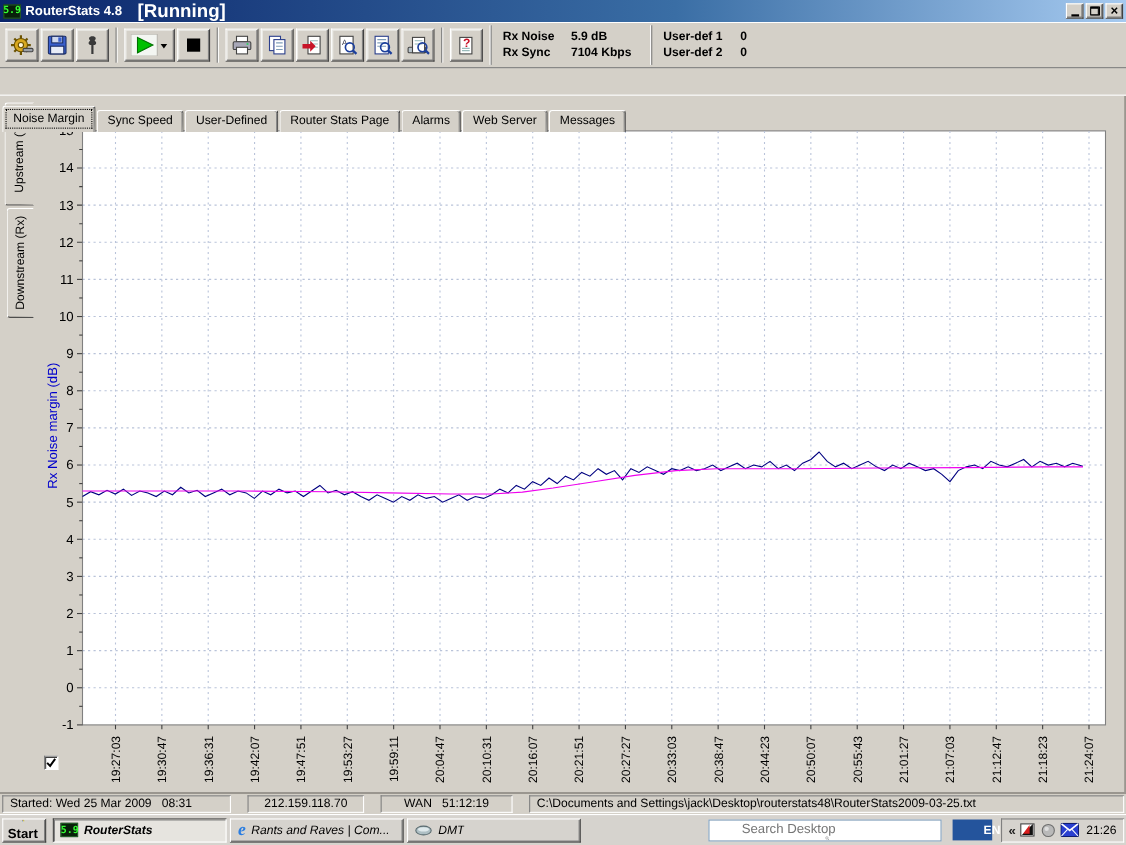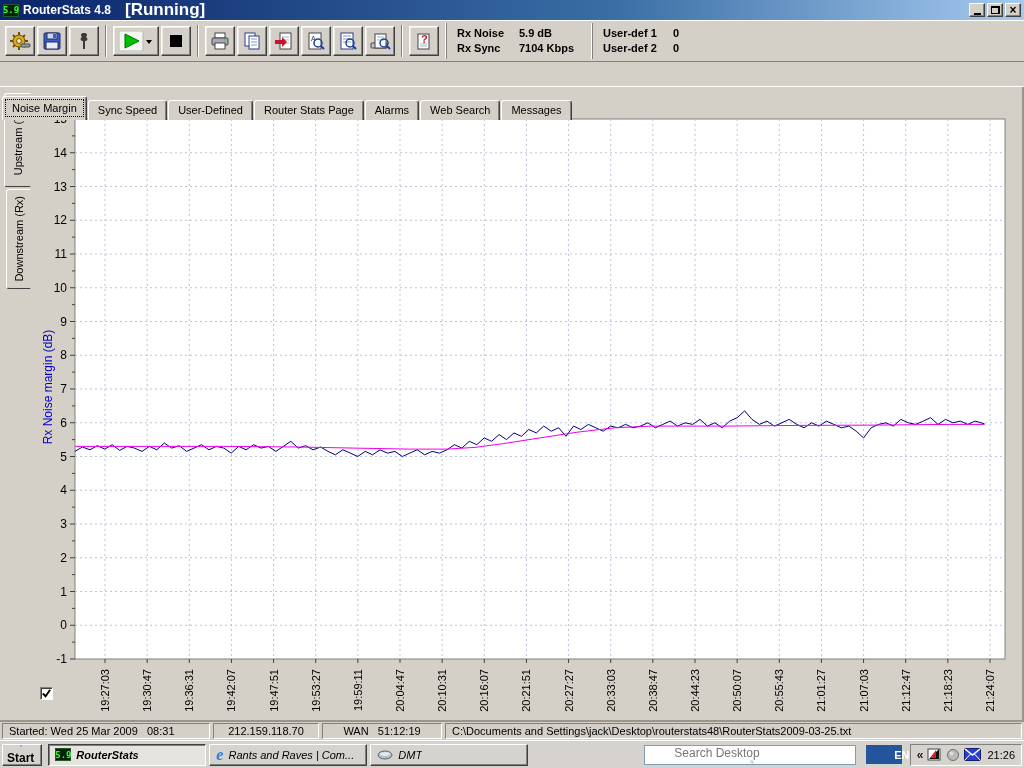--- a/index.html
+++ b/index.html
@@ -59,21 +59,21 @@
   .vtab span { writing-mode:vertical-rl; transform:rotate(180deg); font-size:11px; white-space:nowrap; }
   .vtab.active { left:4px; top:6px; height:94px; z-index:3; }
   .vtab.inactive { left:6px; top:102px; height:100px; width:25px; }
   #chart-svg { position:absolute; left:0; top:0; }
   .chk { position:absolute; left:40px; top:600px; width:13px; height:13px; background:#fff;
     border:1px solid; border-color:#808080 #fff #fff #808080; box-shadow:inset 1px 1px 0 #404040;
     display:flex; align-items:center; justify-content:center; }
 
   
   .statusbar { position:absolute; top:722px; left:0; width:1024px; height:18px; background:#d4d0c8;
-    display:flex; gap:3px; padding:1px 2px; }
+    display:flex; gap:15px; padding:1px 2px; }
   .status-cell { border:1px solid; border-color:#808080 #fff #fff #808080;
     display:flex; align-items:center; padding:0 6px; white-space:pre; overflow:hidden; font-size:11px; }
   .status-cell.c1 { width:208px; }
   .status-cell.c2 { width:106px; justify-content:center; }
   .status-cell.c3 { width:120px; justify-content:center; }
   .status-cell.c4 { flex:1; }
 
   
   .taskbar { position:absolute; top:740px; left:0; width:1024px; height:28px; background:#d6d3ce;
     border-top:1px solid #fff; display:flex; align-items:center; padding:0 2px; }
@@ -264,21 +264,21 @@
         </div>
     </div>
   </div>
 
   <div class="tabbar">
     <div class="tab active">Noise Margin</div>
     <div class="tab">Sync Speed</div>
     <div class="tab">User-Defined</div>
     <div class="tab">Router Stats Page</div>
     <div class="tab">Alarms</div>
-    <div class="tab">Web Search</div>
+    <div class="tab">Web Server</div>
     <div class="tab">Messages</div>
   </div>
 
   <div class="content">
     <svg id="chart-svg" width="1024" height="636">
         <rect x="75" y="32" width="930" height="540" fill="#ffffff" stroke="#808080"></rect>
         <line x1="70" y1="572" x2="75" y2="572" stroke="#404040"></line>
         <line x1="72" y1="555.125" x2="75" y2="555.125" stroke="#404040"></line>
         <text x="67" y="576" text-anchor="end" font-size="12" fill="#000" font-family="Liberation Sans, sans-serif">-1</text>
         <line x1="75" y1="538.25" x2="1005" y2="538.25" stroke="#b9c3d9" stroke-dasharray="2,3"></line>

